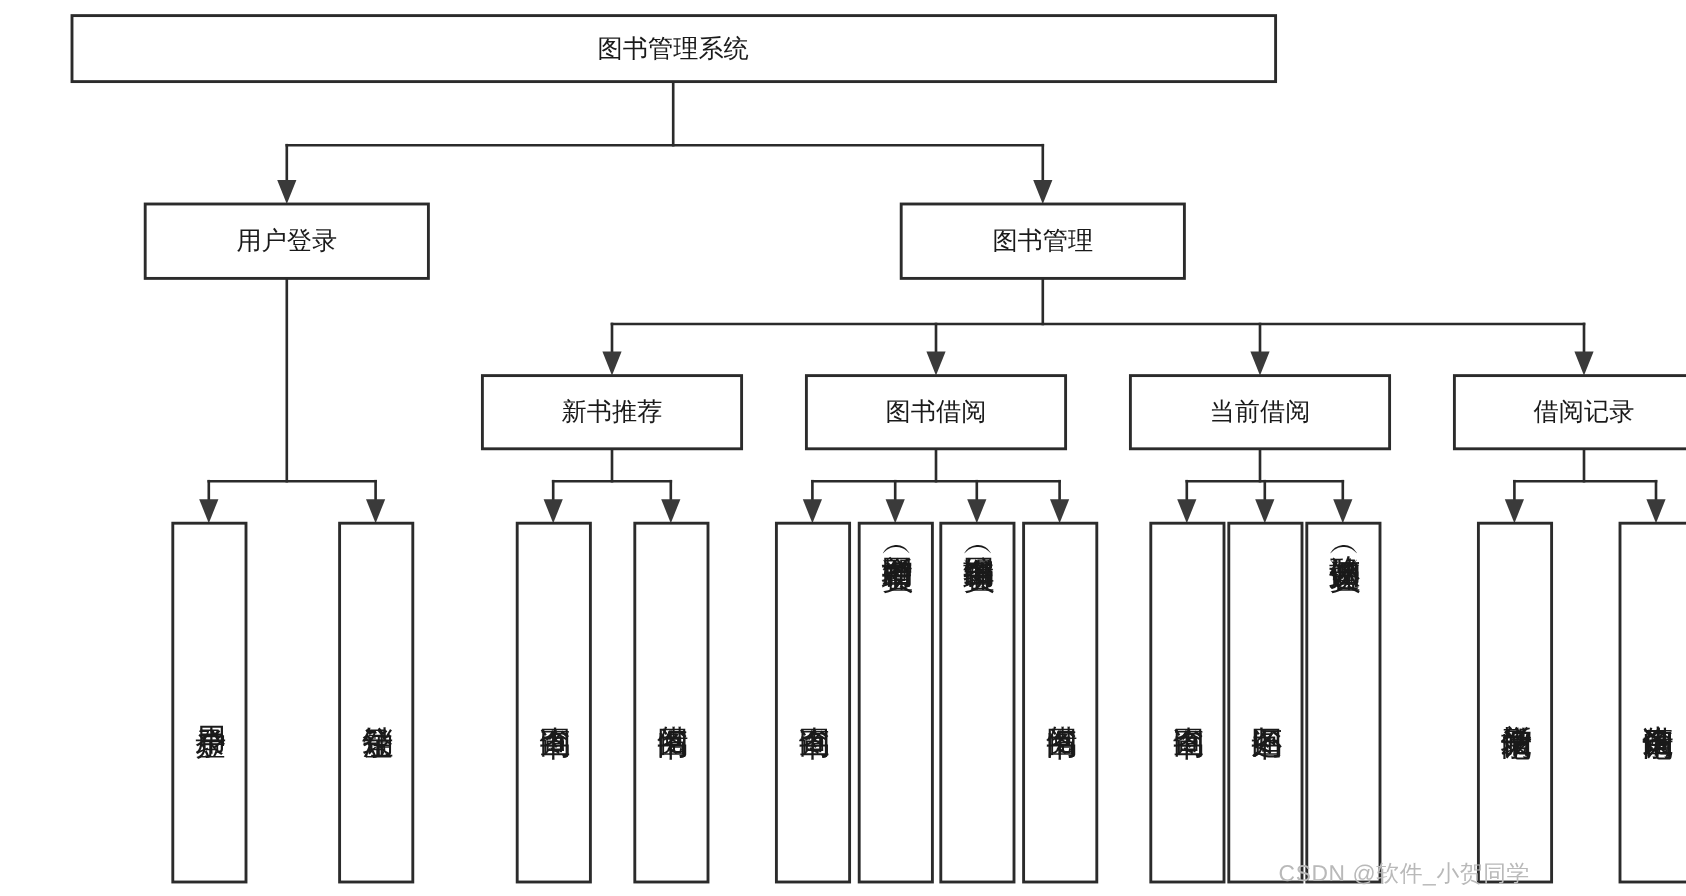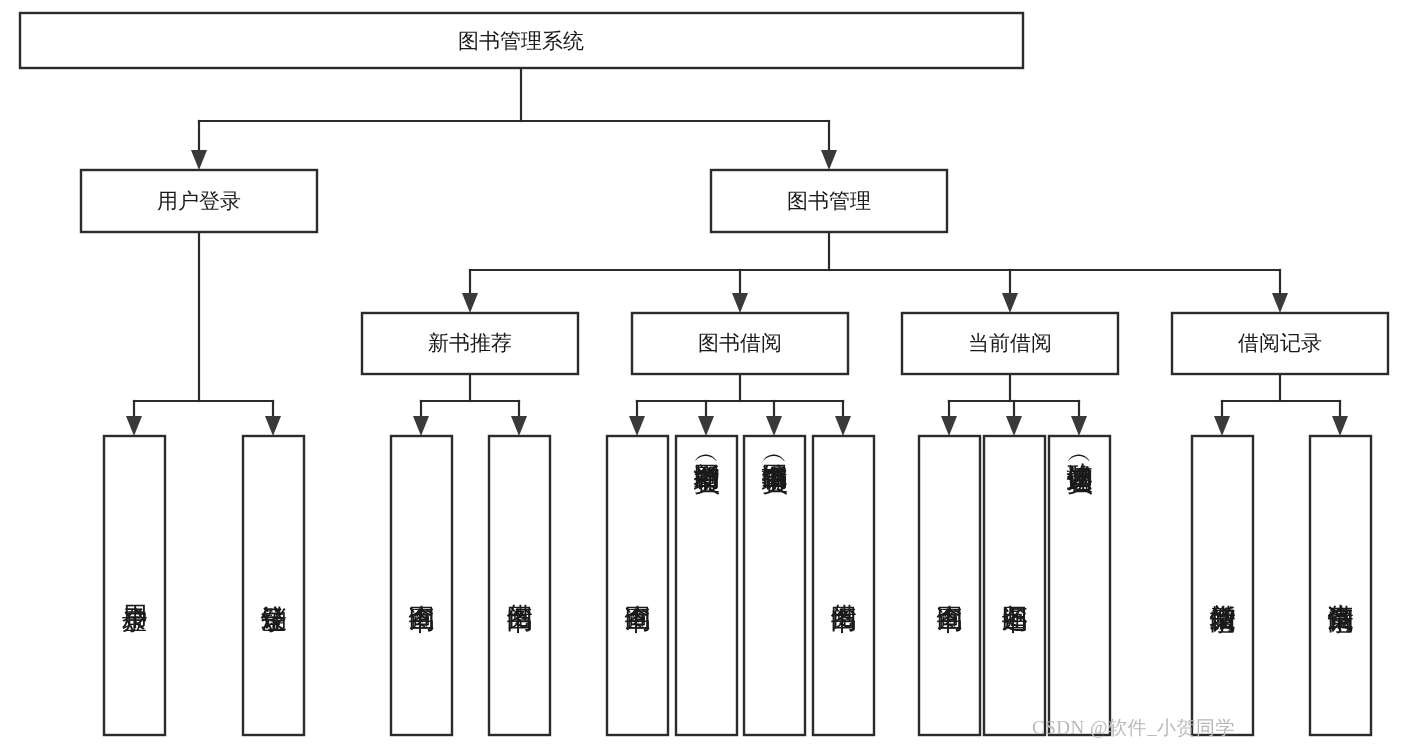--- a/index.html
+++ b/index.html
@@ -12,20 +12,21 @@
     width: 1405px;
     height: 747px;
     overflow: hidden;
     font-family: "DejaVu Sans", "Liberation Sans", sans-serif;
   }
   #diagram-root {
     position: relative;
     width: 1243px;
     height: 747px;
     background: #ffffff;
+    margin-left: 40px;
   }
   svg#tree-svg {
     position: absolute;
     left: 0;
     top: 0;
     width: 1405px;
     height: 747px;
     display: block;
   }
   .node-rect {
@@ -64,21 +65,21 @@
     align-items: center;
     justify-content: center;
     white-space: nowrap;
     pointer-events: none;
     user-select: none;
   }
   .watermark {
     position: absolute;
     right: 8px;
     bottom: 6px;
-    font-family: Liberation Serif, serif;
+    font-family: Liberation Sans, sans-serif;
     font-size: 19px;
     color: #b9b9b9;
     letter-spacing: 0.5px;
     white-space: nowrap;
   }
 </style>
 </head>
 <body>
 
 <div id="diagram-root">

